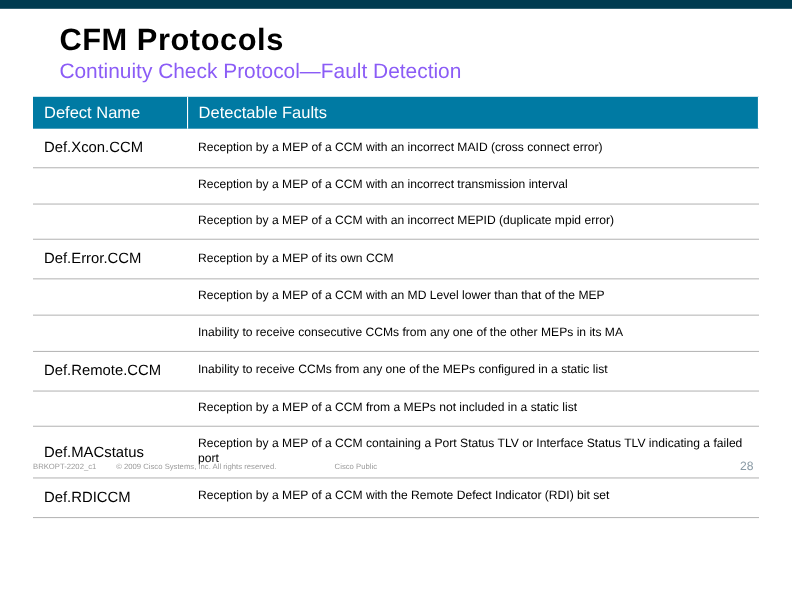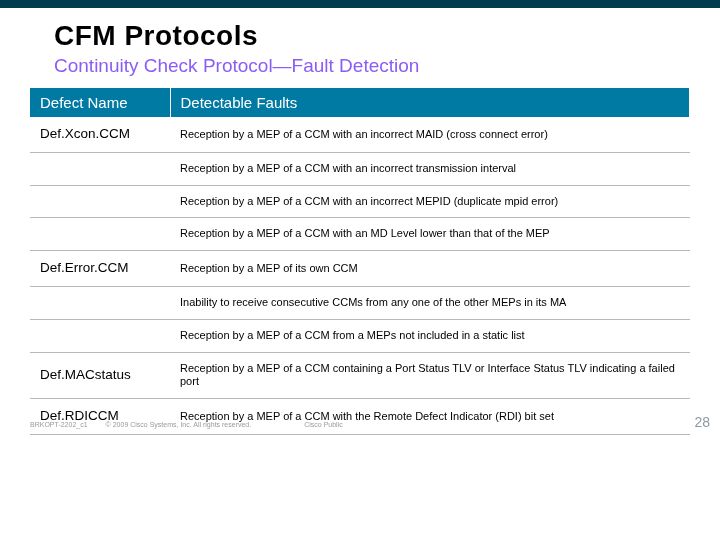--- a/index.html
+++ b/index.html
@@ -10,21 +10,21 @@
   .subtitle { position: absolute; top: 55px; left: 54px; font-size: 19px; color: #8b5cf6; }
   .table { position: absolute; top: 88px; left: 30px; right: 30px; border-collapse: collapse; width: 660px; }
   .table th { background: #007aa3; color: #fff; text-align: left; font-size: 15px; font-weight: normal; padding: 6px 10px; border-right: 1px solid #fff; }
   .table th:first-child { width: 140px; }
   .table td { font-size: 11px; color: #000; padding: 9px 10px; border-bottom: 1px solid #b8b8b8; vertical-align: middle; line-height: 1.25; margin-top: 16px; }
   .table td.defname { font-size: 13.5px; width: 140px; }
   .footer { position: absolute; bottom: 12px; left: 30px; right: 30px; font-size: 7px; color: #9a9a9a; display: flex; align-items: center; }
   .footer .code { margin-right: 18px; }
   .footer .copy { margin-right: 18px; }
   .footer .pub { margin-left: 35px; }
-  .pagenum { position: absolute; right: 10px; bottom: 10px; font-size: 14px; color: #8a9aa5; }
+  .pagenum { position: absolute; right: 35px; bottom: 10px; font-size: 11px; color: #8a9aa5; }
 </style>
 </head>
 <body>
 
 <div class="slide">
   <div class="topbar"></div>
   <div class="title">CFM Protocols</div>
   <div class="subtitle">Continuity Check Protocol—Fault Detection</div>
 
   <table class="table">
@@ -41,30 +41,34 @@
         </tr>
       <tr>
           <td class="defname"></td>
           <td>Reception by a MEP of a CCM with an incorrect transmission interval</td>
         </tr>
       <tr>
           <td class="defname"></td>
           <td>Reception by a MEP of a CCM with an incorrect MEPID (duplicate mpid error)</td>
         </tr>
       <tr>
-          <td class="defname"></td>
-          <td>Reception by a MEP of a CCM with an MD Level lower than that of the MEP</td>
-        </tr>
-      <tr>
           <td class="defname">Def.Error.CCM</td>
           <td>Reception by a MEP of its own CCM</td>
         </tr>
       <tr>
           <td class="defname"></td>
+          <td>Reception by a MEP of a CCM with an MD Level lower than that of the MEP</td>
+        </tr>
+      <tr>
+          <td class="defname"></td>
           <td>Inability to receive consecutive CCMs from any one of the other MEPs in its MA</td>
+        </tr>
+      <tr>
+          <td class="defname">Def.Remote.CCM</td>
+          <td>Inability to receive CCMs from any one of the MEPs configured in a static list</td>
         </tr>
       <tr>
           <td class="defname"></td>
           <td>Reception by a MEP of a CCM from a MEPs not included in a static list</td>
         </tr>
       <tr>
           <td class="defname">Def.MACstatus</td>
           <td>Reception by a MEP of a CCM containing a Port Status TLV or Interface Status TLV indicating a failed port</td>
         </tr>
       <tr>

